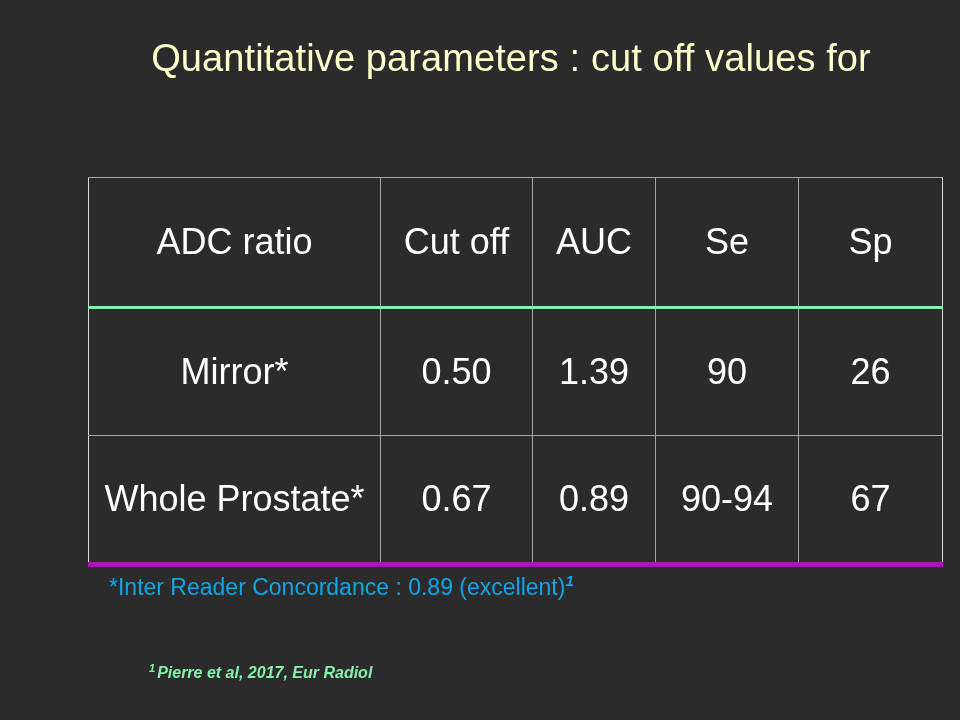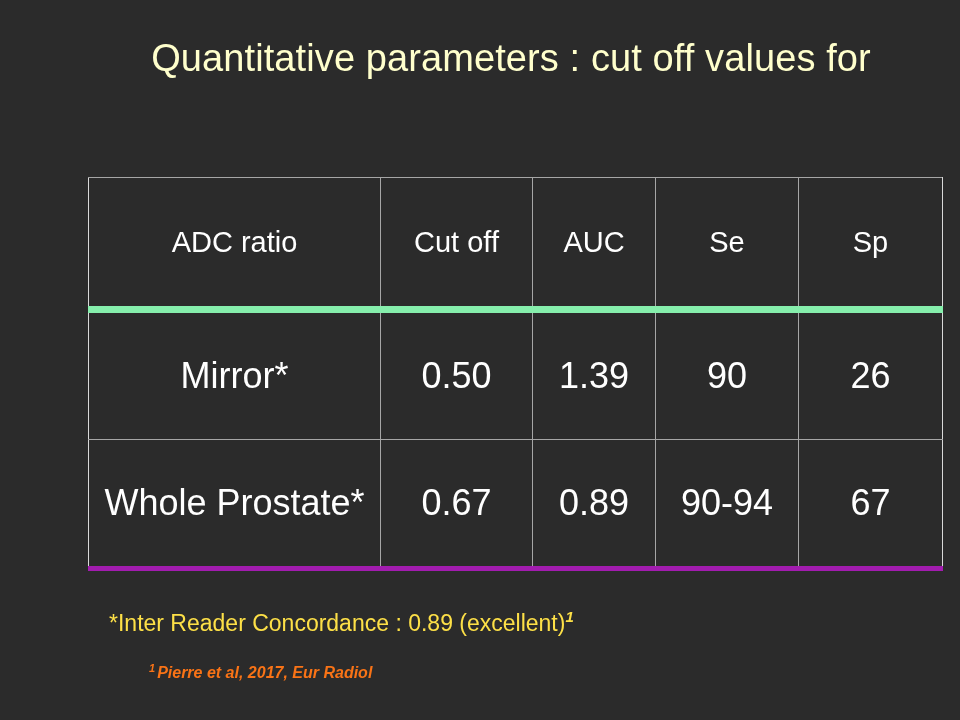--- a/index.html
+++ b/index.html
@@ -72,59 +72,59 @@
 
   
   col.c1 { width: 292px; }
   col.c2 { width: 152px; }
   col.c3 { width: 123px; }
   col.c4 { width: 143px; }
   col.c5 { width: 144px; }
 
   tr.header-row td {
     height: 128px;
-    font-size: 29px;
-    border-bottom: 7px solid #86efac;
+    font-size: 36px;
+    border-bottom: 3px solid #86efac;
   }
   tr.header-row td:first-child { border-left: 1px solid #d9d9d9; }
   tr.header-row td:last-child  { border-right: 1px solid #d9d9d9; }
 
   tr.body-row td {
     height: 126px;
     font-size: 36px;
   }
   tr.body-row td:first-child { border-left: 1px solid #d9d9d9; }
   tr.body-row td:last-child  { border-right: 1px solid #d9d9d9; }
   tr.body-row.last td { border-bottom: 5px solid #a21caf; }
 
   .cell-label-wide { font-size: 30px; }
 
   
   .footnote-primary {
     position: absolute;
     left: 78px;
-    top: 608px;
-    color: #fde047;
+    top: 572px;
+    color: #0ea5e9;
     font-size: 23px;
     line-height: 30px;
     white-space: nowrap;
   }
   .footnote-primary .fn-sup {
     font-size: 15px;
     font-style: italic;
     font-weight: bold;
     vertical-align: super;
     line-height: 0;
   }
 
   .citation {
     position: absolute;
     left: 118px;
     top: 662px;
-    color: #f97316;
+    color: #86efac;
     font-size: 16px;
     font-style: italic;
     font-weight: bold;
     line-height: 22px;
     white-space: nowrap;
   }
   .citation .cit-sup {
     font-size: 11px;
     vertical-align: super;
     line-height: 0;

